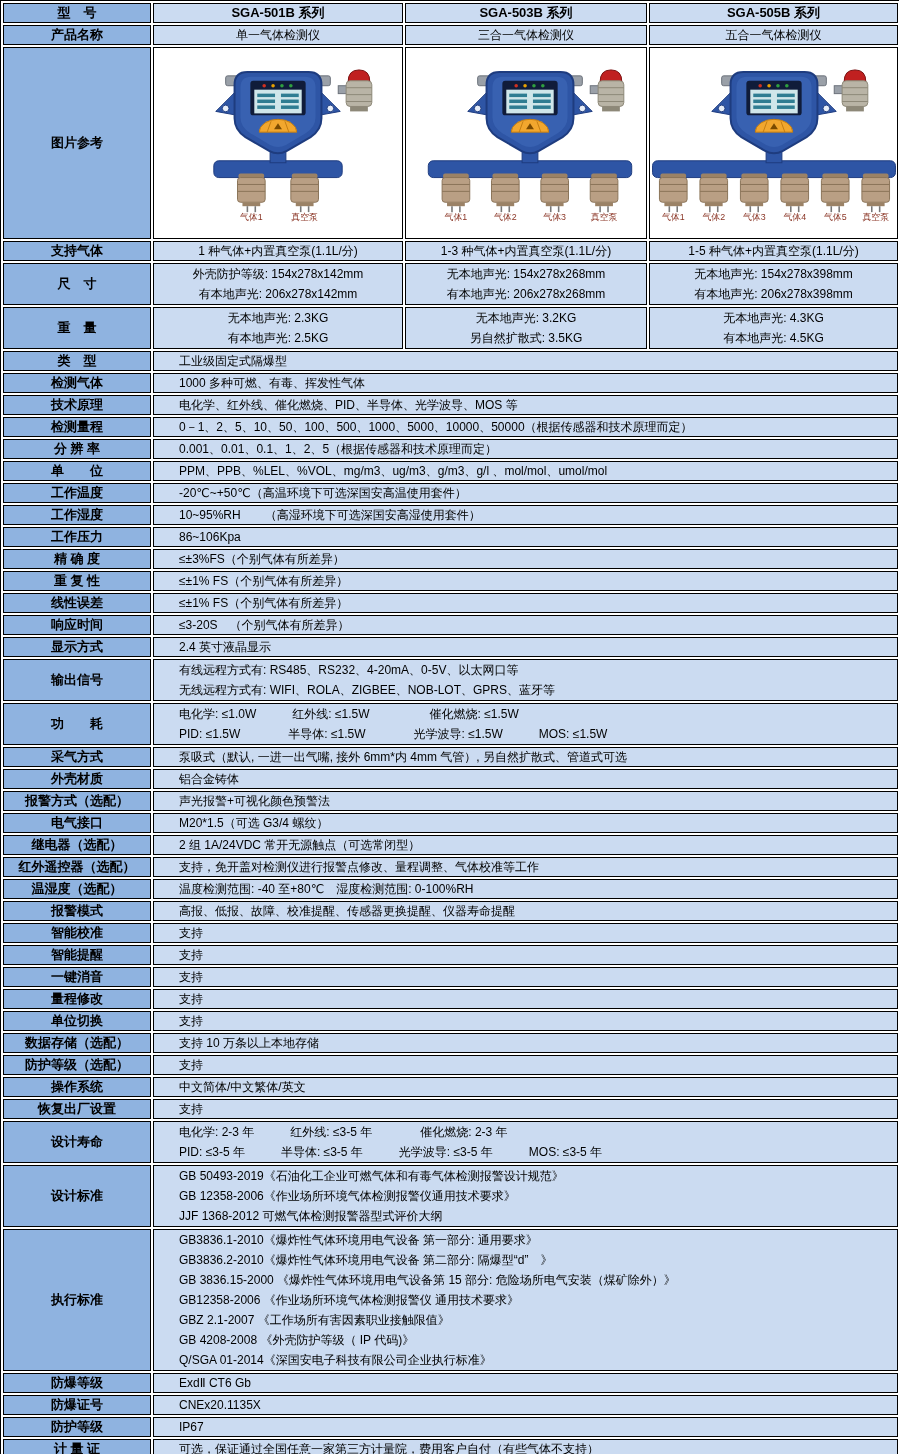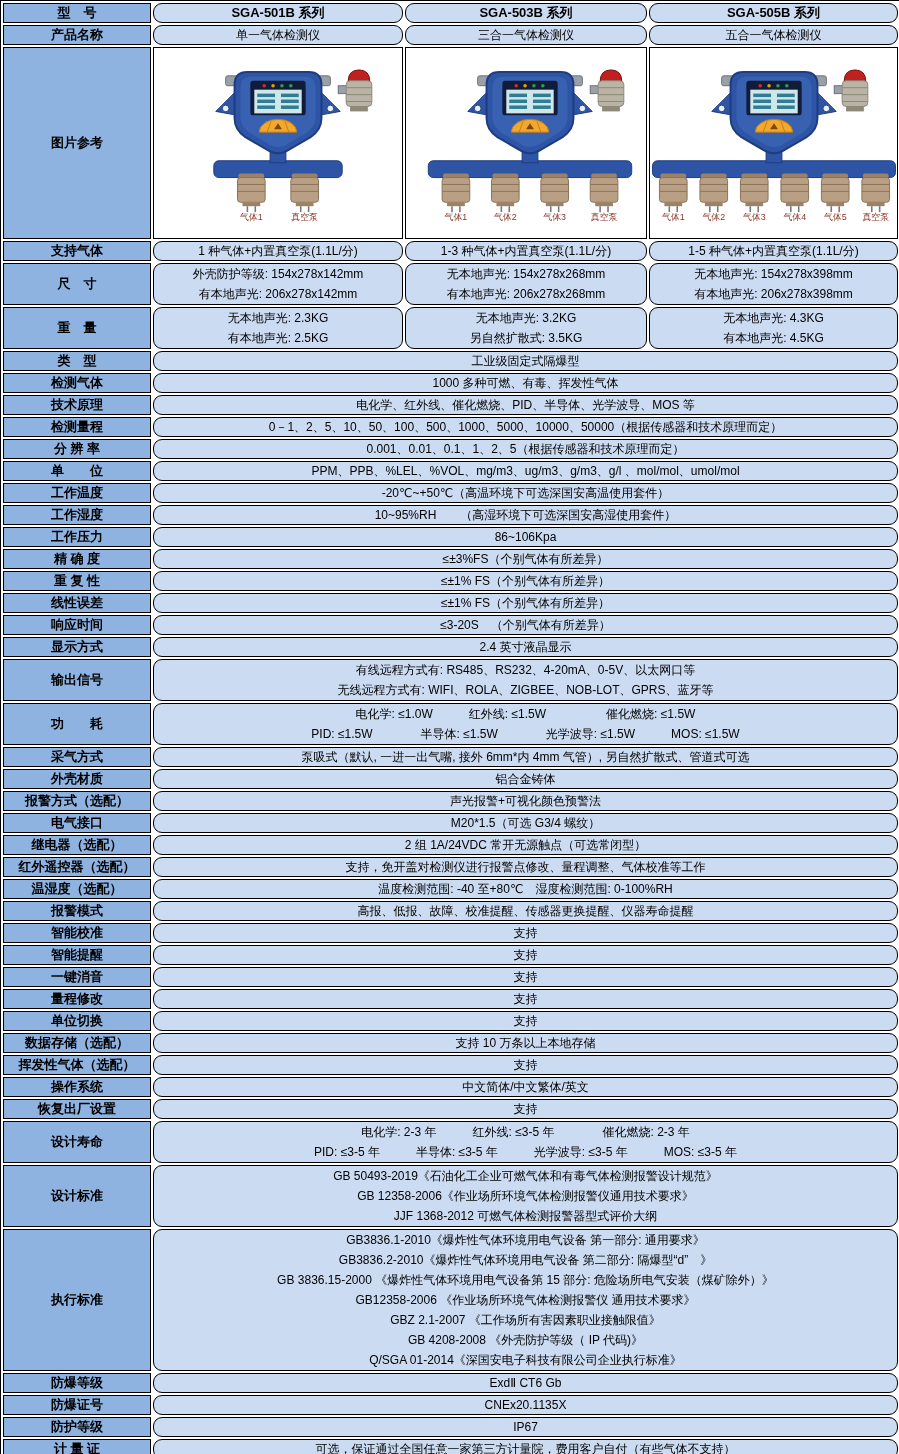--- a/index.html
+++ b/index.html
@@ -26,24 +26,24 @@
     padding:0;
   }
   td.lbl{
     background:var(--label-bg);
     font-weight:bold;
     font-size:13px;
     text-align:center;
     padding:0 2px;
     margin-left:16px;
   }
-  td.val{background:var(--value-bg);font-size:12px;border-radius:9px;}
+  td.val{background:var(--value-bg);font-size:12px;}
   td.hdr .line{font-weight:bold;font-size:13px;}
   td.c{text-align:center;}
-  td.l{padding:0 25px;text-align:center;}
+  td.l{padding:0 25px;text-align:left;}
   .line{line-height:18px;white-space:nowrap;}
   td.two .line{line-height:20px;}
   td.imgcell{background:#ffffff;height:192px;text-align:center;}
   td.imgcell svg{display:block;margin:0 auto;}
 </style>
 </head>
 <body>
 
 <div class="sheet">
   <table class="spec">
@@ -627,21 +627,21 @@
         <tr>
           <td class="lbl">
             <div class="line">数据存储（选配）</div>
           </td>
           <td class="val l" colspan="3">
             <div class="line">支持 10 万条以上本地存储</div>
           </td>
         </tr>
         <tr>
           <td class="lbl">
-            <div class="line">挥发性气体（选配）</div>
+            <div class="line">防护等级（选配）</div>
           </td>
           <td class="val l" colspan="3">
             <div class="line">支持</div>
           </td>
         </tr>
         <tr>
           <td class="lbl">
             <div class="line">操作系统</div>
           </td>
           <td class="val l" colspan="3">

